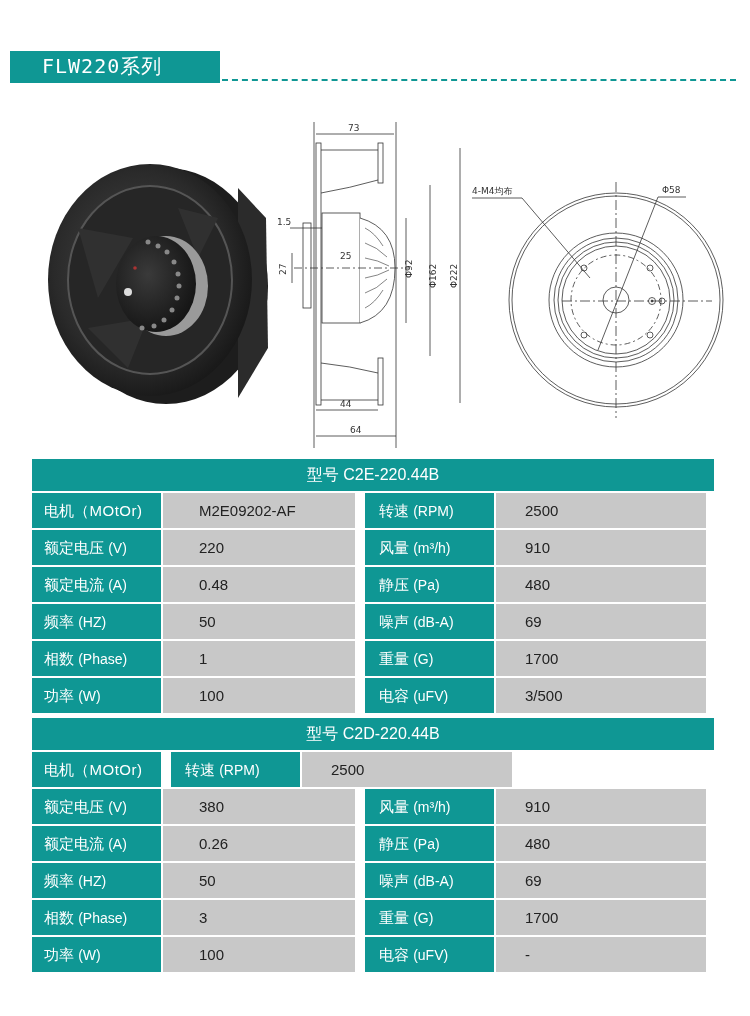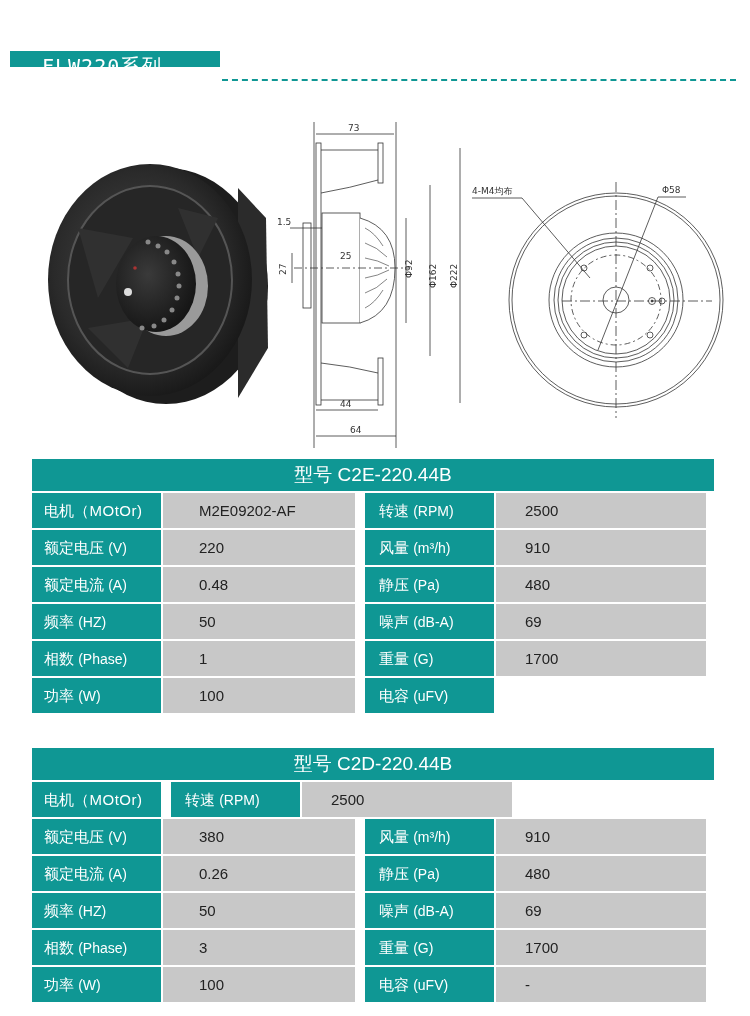--- a/index.html
+++ b/index.html
@@ -1,30 +1,30 @@
 <!DOCTYPE html>
 <html><head>
 <meta charset="utf-8">
 <style>
   * { box-sizing: border-box; margin: 0; padding: 0; }
   html, body { width: 750px; height: 1016px; background: #ffffff; overflow: hidden; }
   body { position: relative; font-family: "Liberation Sans", "DejaVu Sans", sans-serif; }
 
-  .title-bar { position: absolute; left: 10px; top: 51px; width: 210px; height: 16px; background: #0f9794; }
+  .title-bar { position: absolute; left: 10px; top: 51px; width: 210px; height: 32px; background: #0f9794; }
   .title-text { position: absolute; left: 32px; top: 3px; color: #ffffff; font-family: "DejaVu Sans Mono", monospace; font-size: 20px; letter-spacing: 1px; line-height: 24px; }
   .title-dash { position: absolute; left: 222px; top: 79px; width: 514px; height: 0; border-top: 2px dashed #0f9794; }
 
   .photo { position: absolute; left: 38px; top: 148px; width: 232px; height: 264px; }
   .side-drawing { position: absolute; left: 270px; top: 118px; width: 200px; height: 330px; }
   .front-drawing { position: absolute; left: 462px; top: 172px; width: 276px; height: 246px; }
 
   .spec-table { position: absolute; left: 32px; width: 682px; }
   .spec-table.t1 { top: 459px; }
-  .spec-table.t2 { top: 748px; }
-  .spec-header { height: 32px; background: #0f9794; color: #fff; text-align: center; font-size: 19px; line-height: 32px; }
+  .spec-table.t2 { top: 718px; }
+  .spec-header { height: 32px; background: #0f9794; color: #fff; text-align: center; font-size: 16px; line-height: 32px; }
   .spec-row { display: flex; height: 35px; margin-top: 2px; }
   .cell { height: 35px; line-height: 35px; font-size: 15px; white-space: nowrap; overflow: hidden; }
   .lab { background: #0f9794; color: #ffffff; padding-left: 12px; }
   .lab .unit { font-size: 14px; }
   .val { background: #c8c8c8; color: #222222; }
   .c1 { width: 129px; }
   .c2 { width: 192px; margin-left: 2px; padding-left: 36px; }
   .c3 { width: 129px; margin-left: 10px; padding-left: 14px; }
   .c4 { width: 210px; margin-left: 2px; padding-left: 29px; }
   .lab .unit.big { font-size: 15px; letter-spacing: 0.5px; }
@@ -169,20 +169,21 @@
   <div class="spec-row">
     <div class="cell lab c1"><span>相数</span> <span class="unit">(Phase)</span></div>
     <div class="cell val c2">1</div>
     <div class="cell lab c3"><span>重量</span> <span class="unit">(G)</span></div>
     <div class="cell val c4">1700</div>
   </div>
   <div class="spec-row">
     <div class="cell lab c1"><span>功率</span> <span class="unit">(W)</span></div>
     <div class="cell val c2">100</div>
     <div class="cell lab c3"><span>电容</span> <span class="unit">(uFV)</span></div>
+    <div class="cell val c4">3/500</div>
   </div>
 </div>
 
 <div class="spec-table t2">
   <div class="spec-header">型号 C2D-220.44B</div>
   <div class="spec-row">
     <div class="cell lab c1"><span>电机</span><span class="unit big">（MOtOr)</span></div>
     <div class="cell lab c3"><span>转速</span> <span class="unit">(RPM)</span></div>
     <div class="cell val c4">2500</div>
   </div>

